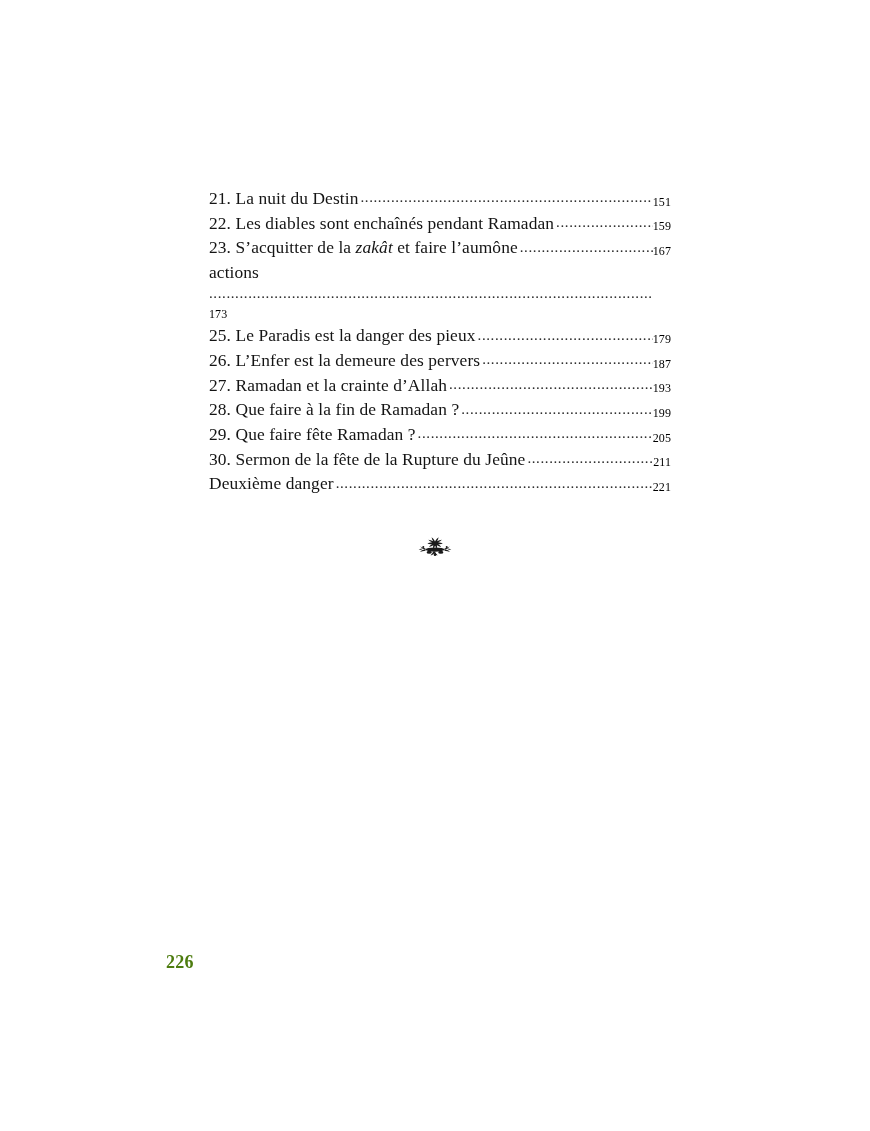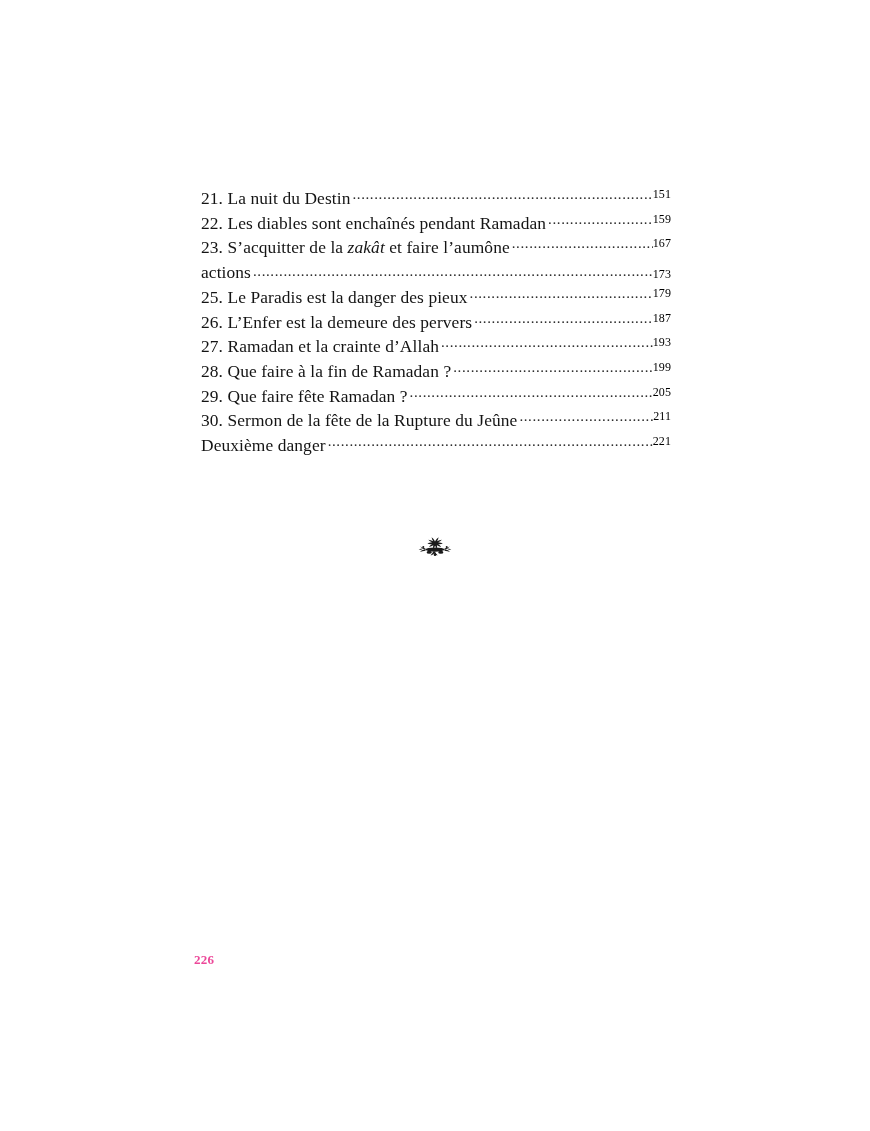--- a/index.html
+++ b/index.html
@@ -20,26 +20,27 @@
     inset: 0;
   }
   .toc {
     position: absolute;
     left: 201px;
     top: 186px;
     width: 470px;
   }
   .toc-entry {
     display: flex;
-    align-items: flex-start;
+    align-items: flex-end;
     font-size: 17.4px;
     line-height: 1.42;
     letter-spacing: 0.1px;
     color: #141414;
     white-space: nowrap;
+    margin-left: 8px;
   }
   .toc-entry .label {
     flex: 0 0 auto;
     padding-right: 2px;
   }
   .toc-entry .label i {
   }
   .toc-entry .leader {
     flex: 1 1 auto;
     overflow: hidden;
@@ -60,41 +61,41 @@
   .toc-entry.wrap {
     display: block;
     white-space: normal;
   }
   .toc-entry.wrap .line1 {
     display: block;
   }
   .toc-entry.wrap .line2 {
     display: flex;
     align-items: baseline;
+    flex-direction: column;
   }
   .ornament {
     position: absolute;
     left: 0;
     right: 0;
     top: 535px;
     text-align: center;
   }
   .ornament svg {
     display: inline-block;
   }
   .folio {
     position: absolute;
     left: 166px;
     top: 952px;
     font-family: "Liberation Serif", serif;
     font-weight: bold;
-    font-size: 13px;
+    font-size: 18px;
     letter-spacing: 0.3px;
-    color: #ec4899;
-    margin-left: 28px;
+    color: #4d7c0f;
   }
 </style>
 </head>
 <body>
 
 <div class="page">
 
   <div class="toc">
 
     <div class="toc-entry">

